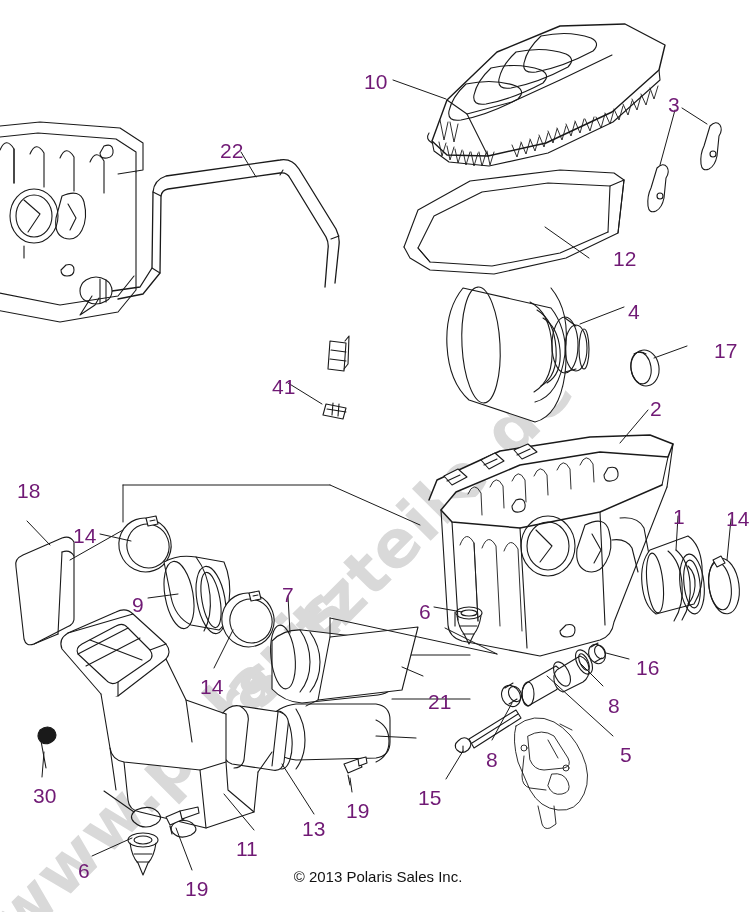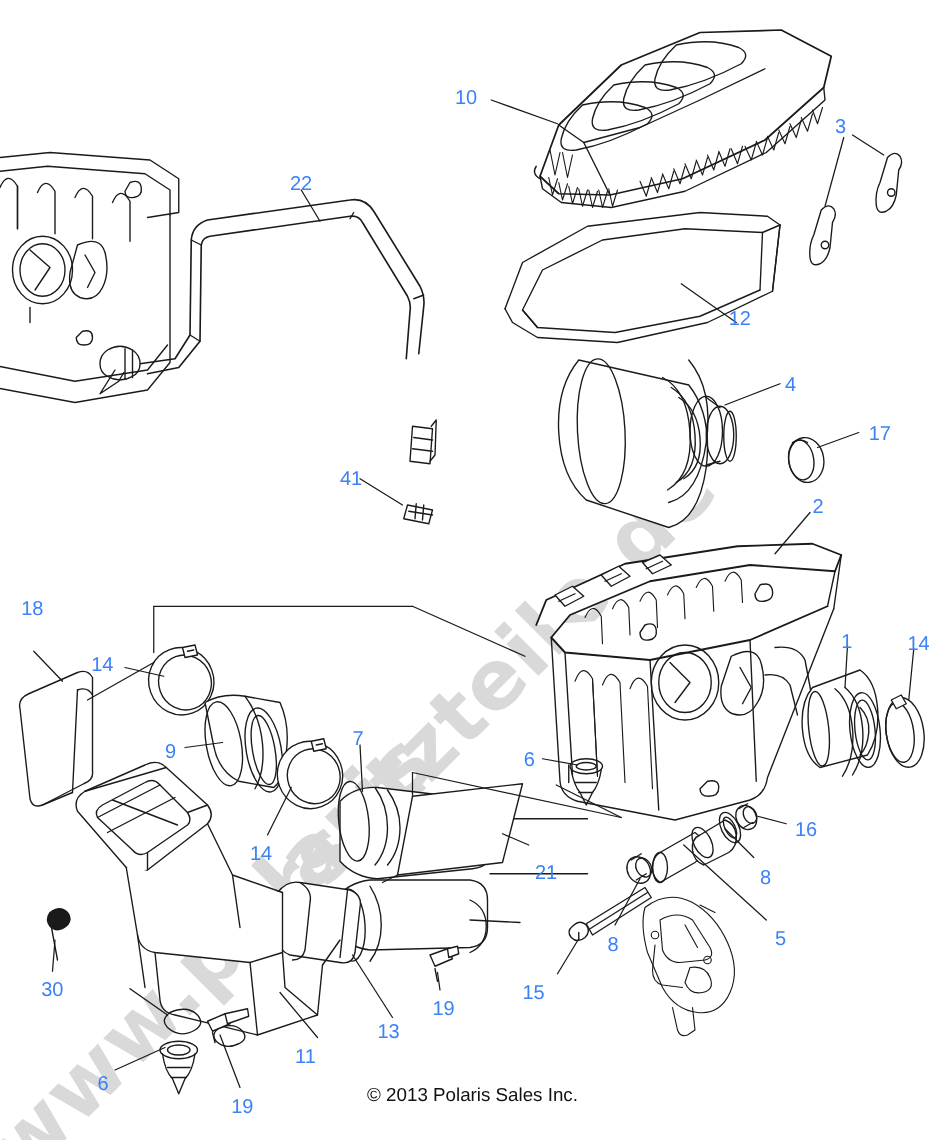--- a/index.html
+++ b/index.html
@@ -21,21 +21,21 @@
   .wm-b{left:215px;top:702px;font-size:66px;transform:rotate(-45deg);}
 
   
   #art{position:absolute;inset:0;z-index:10;}
   #art svg{display:block;}
 
   
   .callout{
     position:absolute;z-index:30;
     font-family:"Liberation Sans",sans-serif;
-    font-size:16px;color:#3b82f6;line-height:1;
+    font-size:21px;color:#701a75;line-height:1;
     white-space:nowrap;
     text-align:center;
   }
 
   
   #copyright{
     position:absolute;z-index:30;
     left:0;right:0;top:868px;
     text-align:center;
     font-family:"Liberation Sans",sans-serif;
@@ -444,24 +444,24 @@
       <path d="M330 637 L330 618"></path>
       <path d="M330 618 L497 654"></path>
       <path d="M497 654 L445 628"></path>
       <path d="M318 700 L306 706"></path>
     </g>
   </svg>
   </div>
 
   <div class="callout" style="left:364px;top:71px">10</div>
   <div class="callout" style="left:668px;top:94px">3</div>
-  <div class="callout" style="left:232px;top:140px">22</div>
-  <div class="callout" style="left:583px;top:248px">12</div>
+  <div class="callout" style="left:220px;top:140px">22</div>
+  <div class="callout" style="left:613px;top:248px">12</div>
   <div class="callout" style="left:628px;top:301px">4</div>
-  <div class="callout" style="left:695px;top:340px">17</div>
+  <div class="callout" style="left:714px;top:340px">17</div>
   <div class="callout" style="left:272px;top:376px">41</div>
   <div class="callout" style="left:650px;top:398px">2</div>
   <div class="callout" style="left:17px;top:480px">18</div>
   <div class="callout" style="left:73px;top:525px">14</div>
   <div class="callout" style="left:673px;top:506px">1</div>
   <div class="callout" style="left:726px;top:508px">14</div>
   <div class="callout" style="left:132px;top:594px">9</div>
   <div class="callout" style="left:282px;top:584px">7</div>
   <div class="callout" style="left:419px;top:601px">6</div>
   <div class="callout" style="left:200px;top:676px">14</div>

